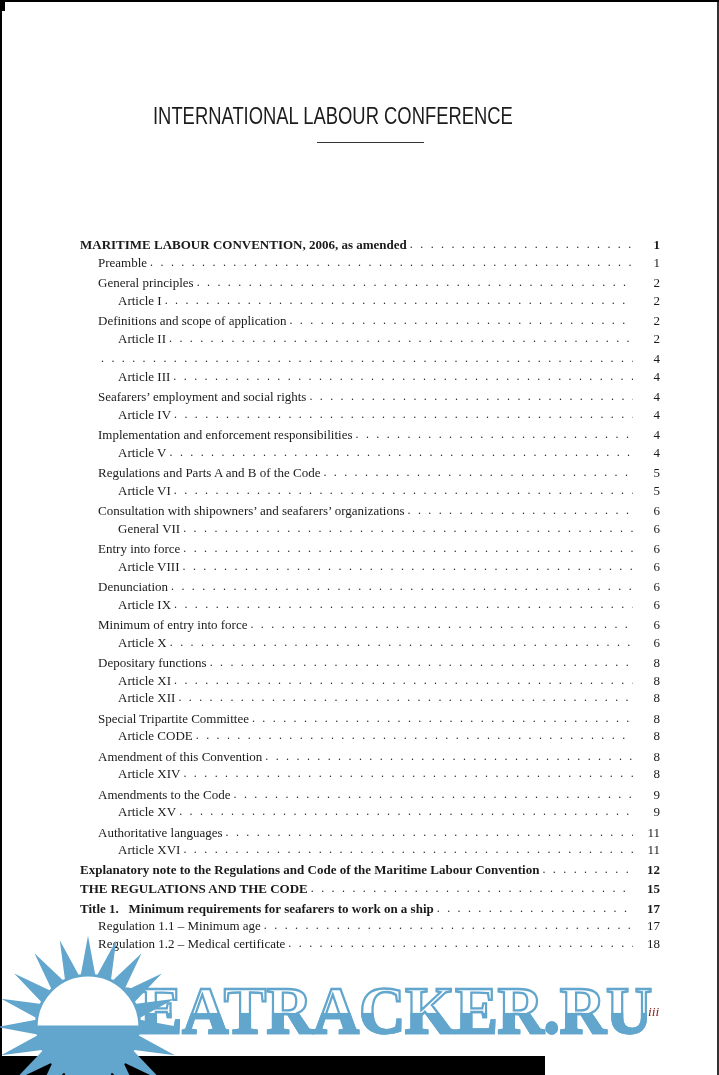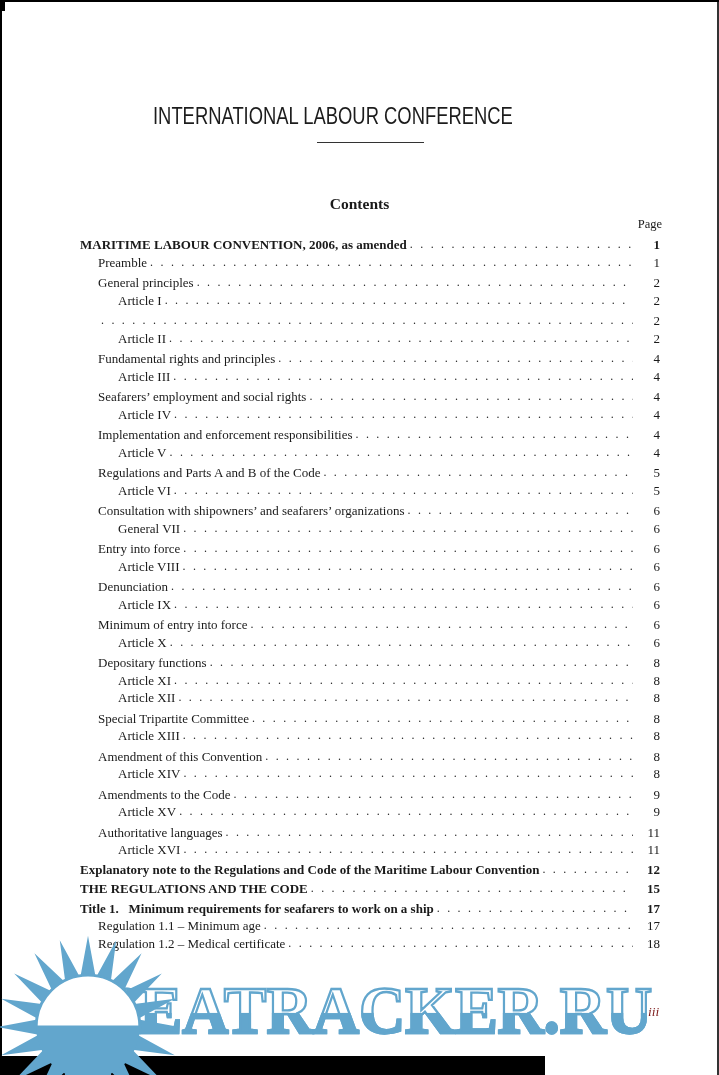--- a/index.html
+++ b/index.html
@@ -75,22 +75,20 @@
   <div class="edge edge-left"></div>
   <div class="edge edge-right"></div>
   <div class="edge edge-notch"></div>
   <div class="edge edge-bottom"></div>
 
   <div class="doc-title">
     <span class="squeeze">INTERNATIONAL LABOUR CONFERENCE</span>
   </div>
   <div class="title-rule"></div>
 
-  <div class="contents-heading">Contents</div>
-  <div class="page-col-label">Page</div>
 
   <div class="toc">
       <div class="row lvl0 bold">
       <span class="lbl">MARITIME LABOUR CONVENTION, 2006, as amended</span>
       <span class="dots">. . . . . . . . . . . . . . . . . . . . . . . . . . . . . . . . . . . . . . . . . . . . . . . . . . . . . . . . . . . . . . . . . . . . . . . . . . . . . . . . . . . . . . . . . . . . . . . . . . . . . . . . . . . . . . . . . . . . . . . . . . . . . . . . . . . . . . . . . . . . . . . . . . . . . . . . . . . . . . . . . . . . . . . . . . </span>
       <span class="pg">1</span>
     </div>
       <div class="row lvl1">
       <span class="lbl">Preamble</span>
       <span class="dots">. . . . . . . . . . . . . . . . . . . . . . . . . . . . . . . . . . . . . . . . . . . . . . . . . . . . . . . . . . . . . . . . . . . . . . . . . . . . . . . . . . . . . . . . . . . . . . . . . . . . . . . . . . . . . . . . . . . . . . . . . . . . . . . . . . . . . . . . . . . . . . . . . . . . . . . . . . . . . . . . . . . . . . . . . . </span>
@@ -100,30 +98,30 @@
       <span class="lbl">General principles</span>
       <span class="dots">. . . . . . . . . . . . . . . . . . . . . . . . . . . . . . . . . . . . . . . . . . . . . . . . . . . . . . . . . . . . . . . . . . . . . . . . . . . . . . . . . . . . . . . . . . . . . . . . . . . . . . . . . . . . . . . . . . . . . . . . . . . . . . . . . . . . . . . . . . . . . . . . . . . . . . . . . . . . . . . . . . . . . . . . . . </span>
       <span class="pg">2</span>
     </div>
       <div class="row lvl2">
       <span class="lbl">Article I</span>
       <span class="dots">. . . . . . . . . . . . . . . . . . . . . . . . . . . . . . . . . . . . . . . . . . . . . . . . . . . . . . . . . . . . . . . . . . . . . . . . . . . . . . . . . . . . . . . . . . . . . . . . . . . . . . . . . . . . . . . . . . . . . . . . . . . . . . . . . . . . . . . . . . . . . . . . . . . . . . . . . . . . . . . . . . . . . . . . . . </span>
       <span class="pg">2</span>
     </div>
       <div class="row lvl1 gap-sm">
+      <span class="lbl">Definitions and scope of application</span>
       <span class="dots">. . . . . . . . . . . . . . . . . . . . . . . . . . . . . . . . . . . . . . . . . . . . . . . . . . . . . . . . . . . . . . . . . . . . . . . . . . . . . . . . . . . . . . . . . . . . . . . . . . . . . . . . . . . . . . . . . . . . . . . . . . . . . . . . . . . . . . . . . . . . . . . . . . . . . . . . . . . . . . . . . . . . . . . . . . </span>
       <span class="pg">2</span>
     </div>
       <div class="row lvl2">
       <span class="lbl">Article II</span>
       <span class="dots">. . . . . . . . . . . . . . . . . . . . . . . . . . . . . . . . . . . . . . . . . . . . . . . . . . . . . . . . . . . . . . . . . . . . . . . . . . . . . . . . . . . . . . . . . . . . . . . . . . . . . . . . . . . . . . . . . . . . . . . . . . . . . . . . . . . . . . . . . . . . . . . . . . . . . . . . . . . . . . . . . . . . . . . . . . </span>
       <span class="pg">2</span>
     </div>
       <div class="row lvl1 gap-sm">
-      <span class="lbl">Fundamental rights and principles</span>
       <span class="dots">. . . . . . . . . . . . . . . . . . . . . . . . . . . . . . . . . . . . . . . . . . . . . . . . . . . . . . . . . . . . . . . . . . . . . . . . . . . . . . . . . . . . . . . . . . . . . . . . . . . . . . . . . . . . . . . . . . . . . . . . . . . . . . . . . . . . . . . . . . . . . . . . . . . . . . . . . . . . . . . . . . . . . . . . . . </span>
       <span class="pg">4</span>
     </div>
       <div class="row lvl2">
       <span class="lbl">Article III</span>
       <span class="dots">. . . . . . . . . . . . . . . . . . . . . . . . . . . . . . . . . . . . . . . . . . . . . . . . . . . . . . . . . . . . . . . . . . . . . . . . . . . . . . . . . . . . . . . . . . . . . . . . . . . . . . . . . . . . . . . . . . . . . . . . . . . . . . . . . . . . . . . . . . . . . . . . . . . . . . . . . . . . . . . . . . . . . . . . . . </span>
       <span class="pg">4</span>
     </div>
       <div class="row lvl1 gap-sm">
       <span class="lbl">Seafarers’ employment and social rights</span>
@@ -209,21 +207,21 @@
       <span class="lbl">Article XII</span>
       <span class="dots">. . . . . . . . . . . . . . . . . . . . . . . . . . . . . . . . . . . . . . . . . . . . . . . . . . . . . . . . . . . . . . . . . . . . . . . . . . . . . . . . . . . . . . . . . . . . . . . . . . . . . . . . . . . . . . . . . . . . . . . . . . . . . . . . . . . . . . . . . . . . . . . . . . . . . . . . . . . . . . . . . . . . . . . . . . </span>
       <span class="pg">8</span>
     </div>
       <div class="row lvl1 gap-sm">
       <span class="lbl">Special Tripartite Committee</span>
       <span class="dots">. . . . . . . . . . . . . . . . . . . . . . . . . . . . . . . . . . . . . . . . . . . . . . . . . . . . . . . . . . . . . . . . . . . . . . . . . . . . . . . . . . . . . . . . . . . . . . . . . . . . . . . . . . . . . . . . . . . . . . . . . . . . . . . . . . . . . . . . . . . . . . . . . . . . . . . . . . . . . . . . . . . . . . . . . . </span>
       <span class="pg">8</span>
     </div>
       <div class="row lvl2">
-      <span class="lbl">Article XIII</span>
+      <span class="lbl">Article CODE</span>
       <span class="dots">. . . . . . . . . . . . . . . . . . . . . . . . . . . . . . . . . . . . . . . . . . . . . . . . . . . . . . . . . . . . . . . . . . . . . . . . . . . . . . . . . . . . . . . . . . . . . . . . . . . . . . . . . . . . . . . . . . . . . . . . . . . . . . . . . . . . . . . . . . . . . . . . . . . . . . . . . . . . . . . . . . . . . . . . . . </span>
       <span class="pg">8</span>
     </div>
       <div class="row lvl1 gap-sm">
       <span class="lbl">Amendment of this Convention</span>
       <span class="dots">. . . . . . . . . . . . . . . . . . . . . . . . . . . . . . . . . . . . . . . . . . . . . . . . . . . . . . . . . . . . . . . . . . . . . . . . . . . . . . . . . . . . . . . . . . . . . . . . . . . . . . . . . . . . . . . . . . . . . . . . . . . . . . . . . . . . . . . . . . . . . . . . . . . . . . . . . . . . . . . . . . . . . . . . . . </span>
       <span class="pg">8</span>
     </div>
       <div class="row lvl2">
       <span class="lbl">Article XIV</span>

